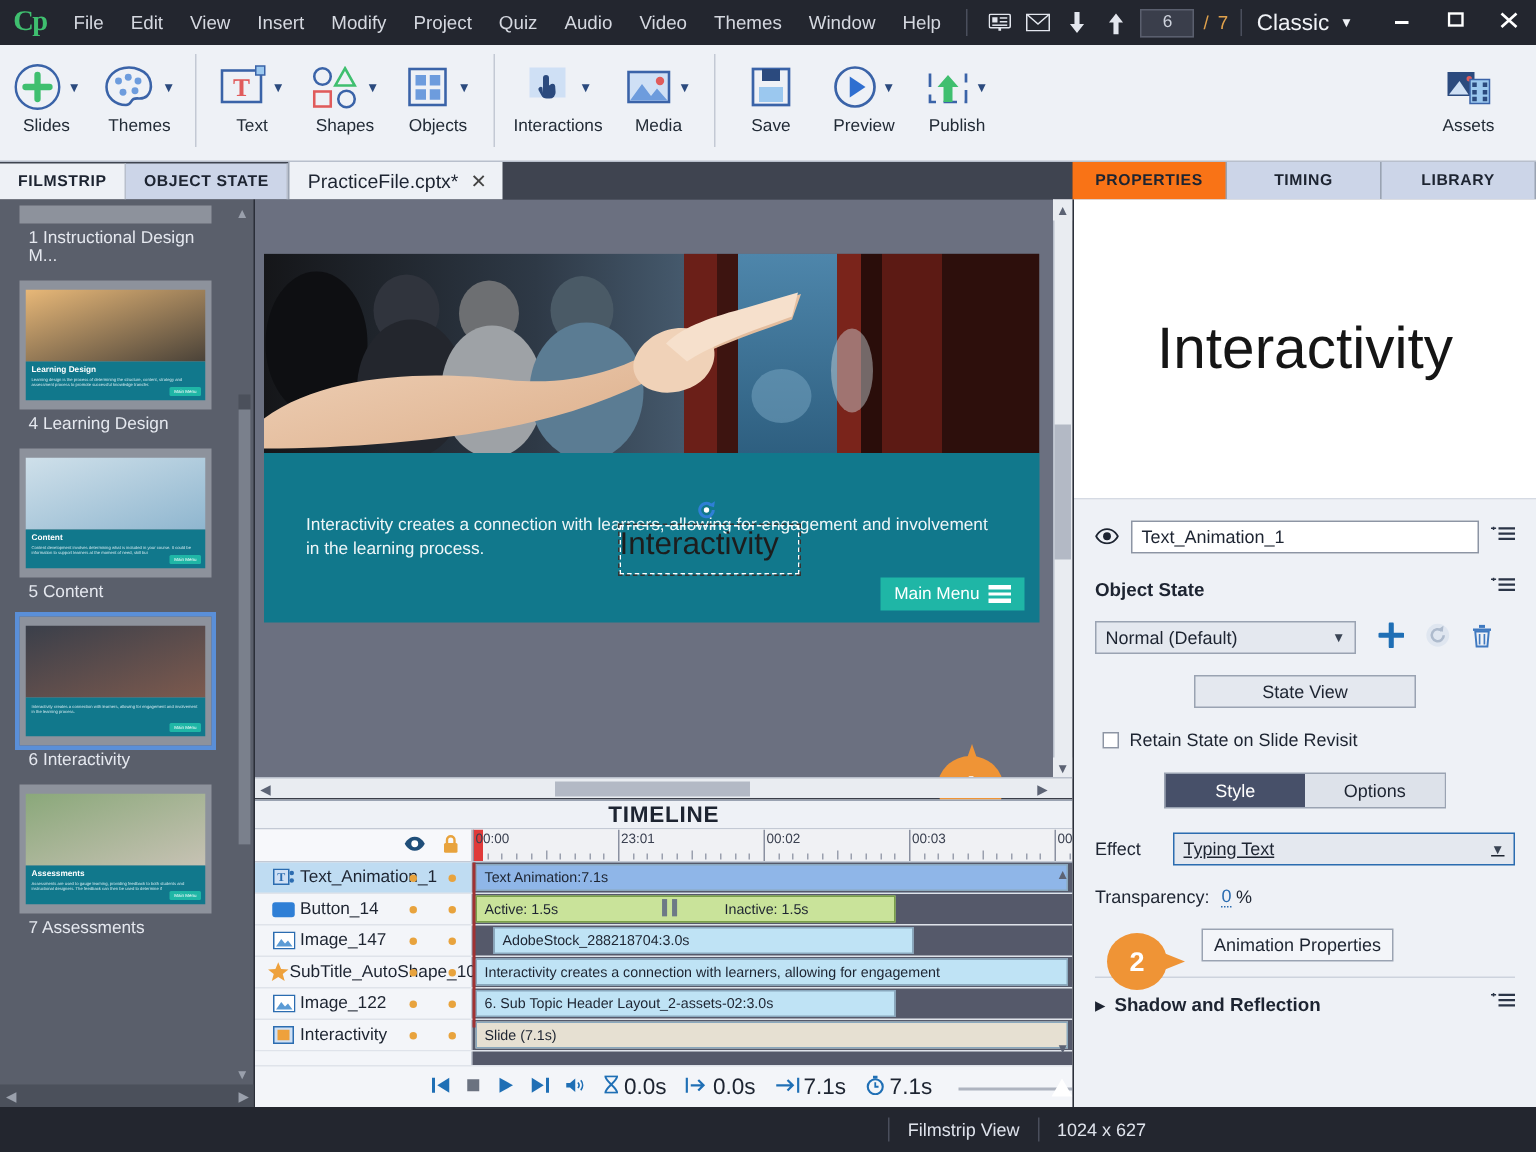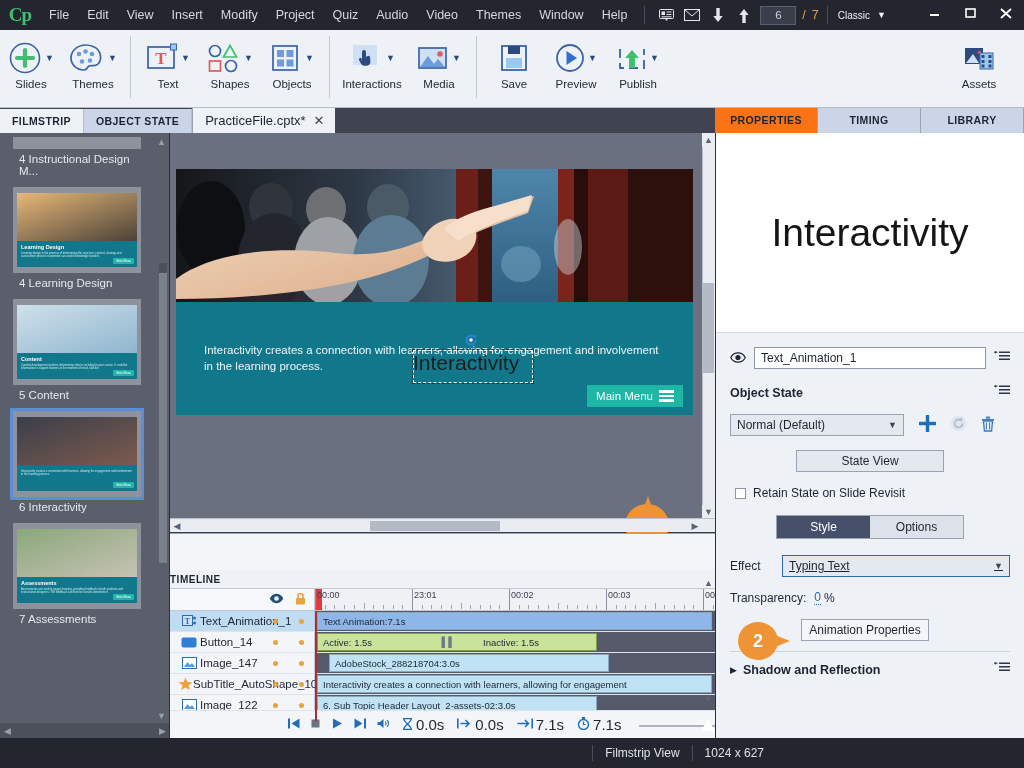--- a/index.html
+++ b/index.html
@@ -27,21 +27,21 @@
     padding:0 9px; height:30px; line-height:30px; font-size:12.5px; color:#d5d8e0; cursor:default;
   }
   .mb-sep { width:1px; height:18px; background:#4a4e5c; margin:0 8px; }
   .mb-icon { width:26px; height:30px; display:flex; align-items:center; justify-content:center; color:#e3e6ee; }
   .pagebox {
     width:36px; height:19px; background:#3a3e4b; border:1px solid #5a5f6e;
     color:#cfd3dd; font-size:11.5px; text-align:center; line-height:17px; margin-left:3px;
   }
   .pageslash { color:#e0a14c; font-size:12.5px; padding:0 6px; }
   .pagetot { color:#e0a14c; font-size:12.5px; }
-  .classic { color:#f0f2f7; font-size:10px; padding-left:2px;text-align:right; }
+  .classic { color:#f0f2f7; font-size:15px; padding-left:2px;text-align:right; }
   .wincontrols { position:absolute; right:0; top:0; display:flex; height:30px; }
   .winbtn { width:36px; height:26px; display:flex; align-items:center; justify-content:center;
             color:#ffffff; font-size:12px; }
 
   
   .ribbon {
     position:absolute; top:30px; left:0; width:1024px; height:78px;
     background:#eef1f6; border-bottom:1px solid #b8bfcc; display:flex; align-items:flex-start;
   }
   .rb-group { display:flex; align-items:flex-start; height:78px; padding-top:6px;}
@@ -122,22 +122,22 @@
   .cv-arrow { position:absolute; right:0; width:13px; height:14px; display:flex; align-items:center; justify-content:center;
               color:#5c6374; font-size:9px; background:#e9ecf1;}
   .cv-hbar { position:absolute; left:0; bottom:0; width:545px; height:14px; background:#e9ecf1; border-top:1px solid #b9bfcb;}
   .cv-hthumb { position:absolute; left:200px; top:2px; width:130px; height:10px; background:#b3b9c5;}
   .cv-harrow { position:absolute; top:0; width:14px; height:13px; display:flex; align-items:center; justify-content:center;
                color:#5c6374; font-size:9px;}
 
   
   .timeline { position:absolute; top:533px; left:170px; width:545px; height:205px; background:#f3f5f9;
               border-top:1px solid #9aa3b2; }
-  .tl-title { height:19px; line-height:19px; text-align:left; font-size:10px; font-weight:bold;
-              letter-spacing:.5px; color:#1d2431; background:#eef1f6; border-bottom:1px solid #c3c9d4;margin-top:36px;}
+  .tl-title { height:19px; line-height:19px; text-align:center; font-size:15px; font-weight:bold;
+              letter-spacing:.5px; color:#1d2431; background:#eef1f6; border-bottom:1px solid #c3c9d4;}
   .tl-head { display:flex; height:22px; background:#f7f8fb; border-bottom:1px solid #c3c9d4;}
   .tl-namecol { width:145px; position:relative; border-right:1px solid #c3c9d4; }
   .tl-eye { position:absolute; left:99px; top:4px; color:#1f4e79; font-size:12px;}
   .tl-lock { position:absolute; left:125px; top:3px; color:#e8a33d; font-size:12px;}
   .tl-ruler { flex:1; position:relative; background:#f0f1f4; overflow:hidden; }
   .tick { position:absolute; top:0; bottom:0; width:1px; background:#8a90a0; }
   .ticklbl { position:absolute; top:1px; font-size:9px; color:#3a4050; padding-left:2px;}
   .minitick { position:absolute; bottom:1px; width:1px; height:4px; background:#9aa0ae;}
   .playhead { position:absolute; left:0; top:0; width:7px; height:100%; background:#e03a3a;}
   .tl-rows { position:relative; height:110px; }
@@ -441,21 +441,21 @@
   <div class="ptabs-right" id="righttabs">
       <div class="rtab sel">PROPERTIES</div>
       <div class="rtab">TIMING</div>
       <div class="rtab">LIBRARY</div>
     </div>
 
   <div class="filmstrip">
     <div class="fs-scroll" id="fsscroll">
         <div class="fs-slide">
           <div class="fs-thumb" style="height: 12px; padding: 0px;"></div>
-          <div class="fs-caption">4 Instructional Design M...</div>
+          <div class="fs-caption">1 Instructional Design M...</div>
         </div>
         <div class="fs-slide">
           <div class="fs-thumb">
             <div class="fs-img">
               <div class="art">
                 <div class="photo" style="background:linear-gradient(160deg,#e8b878,#4a4238)"></div>
                 <div class="band" style="background:#11788c">
                   <div class="bt">Learning Design</div>
                   <div class="bd">Learning design is the process of determining the structure, content, strategy and assessment process to promote successful knowledge transfer.</div>
                   <div class="btn">Main Menu</div>

